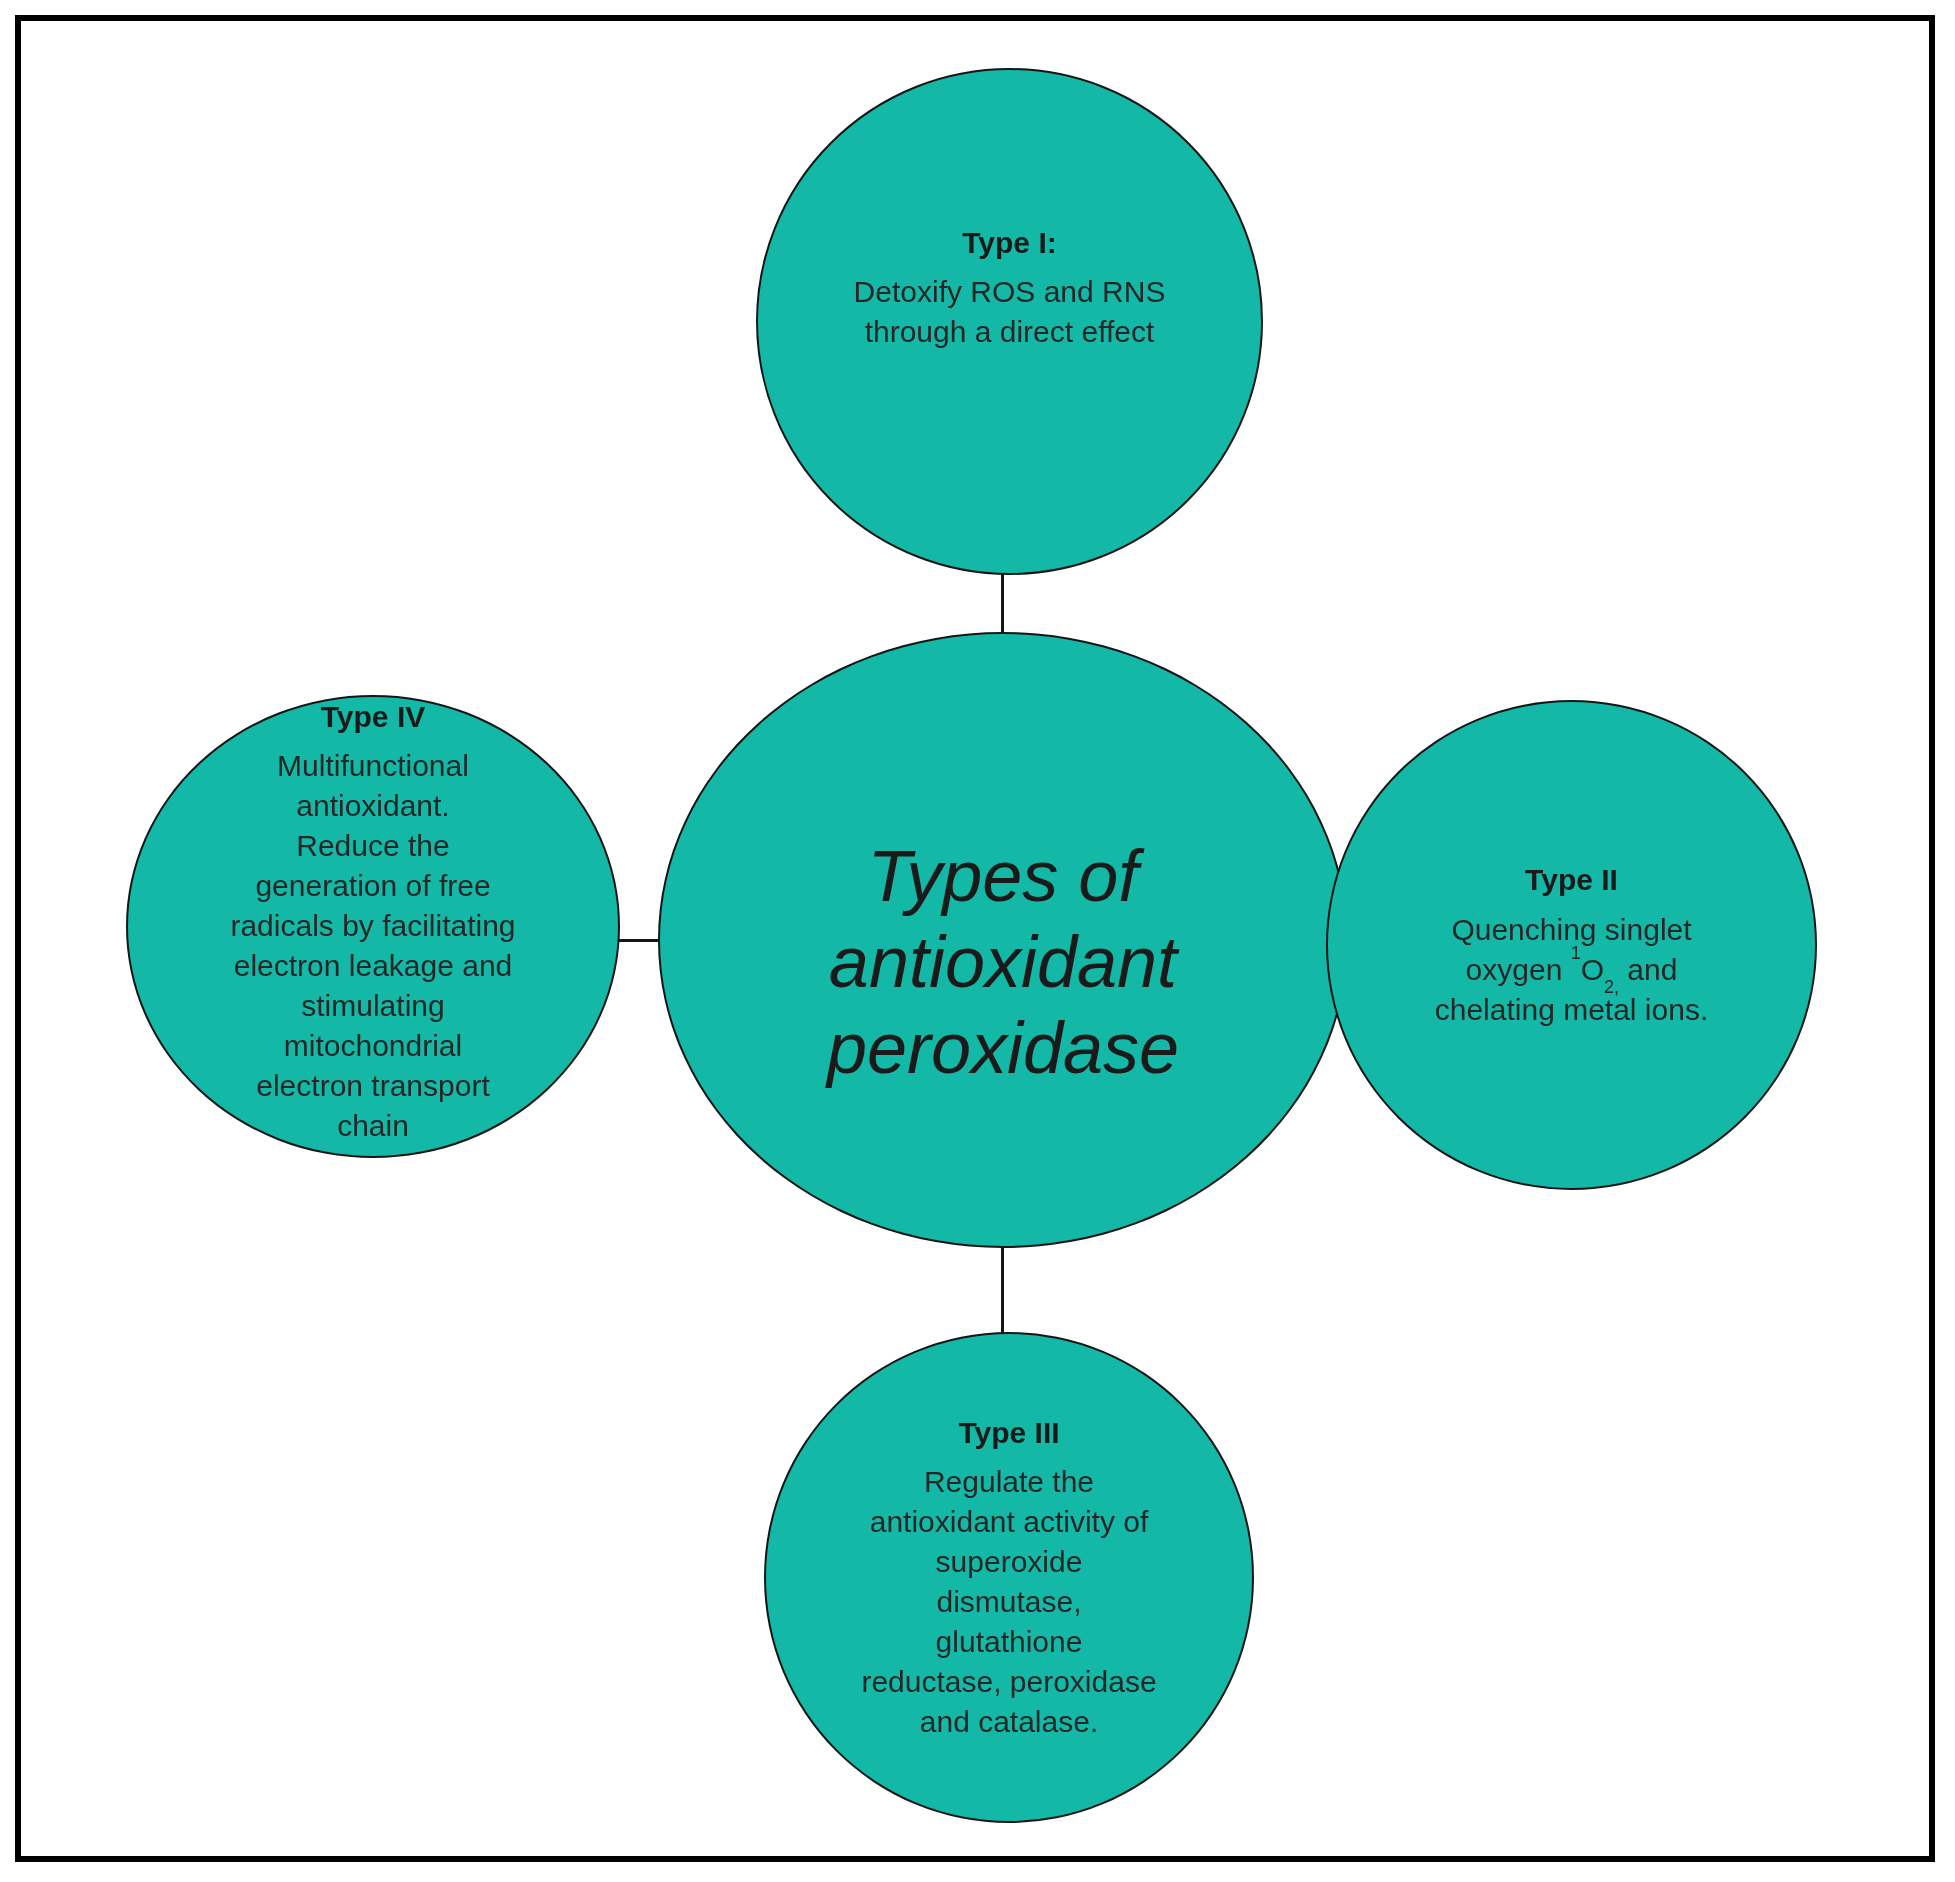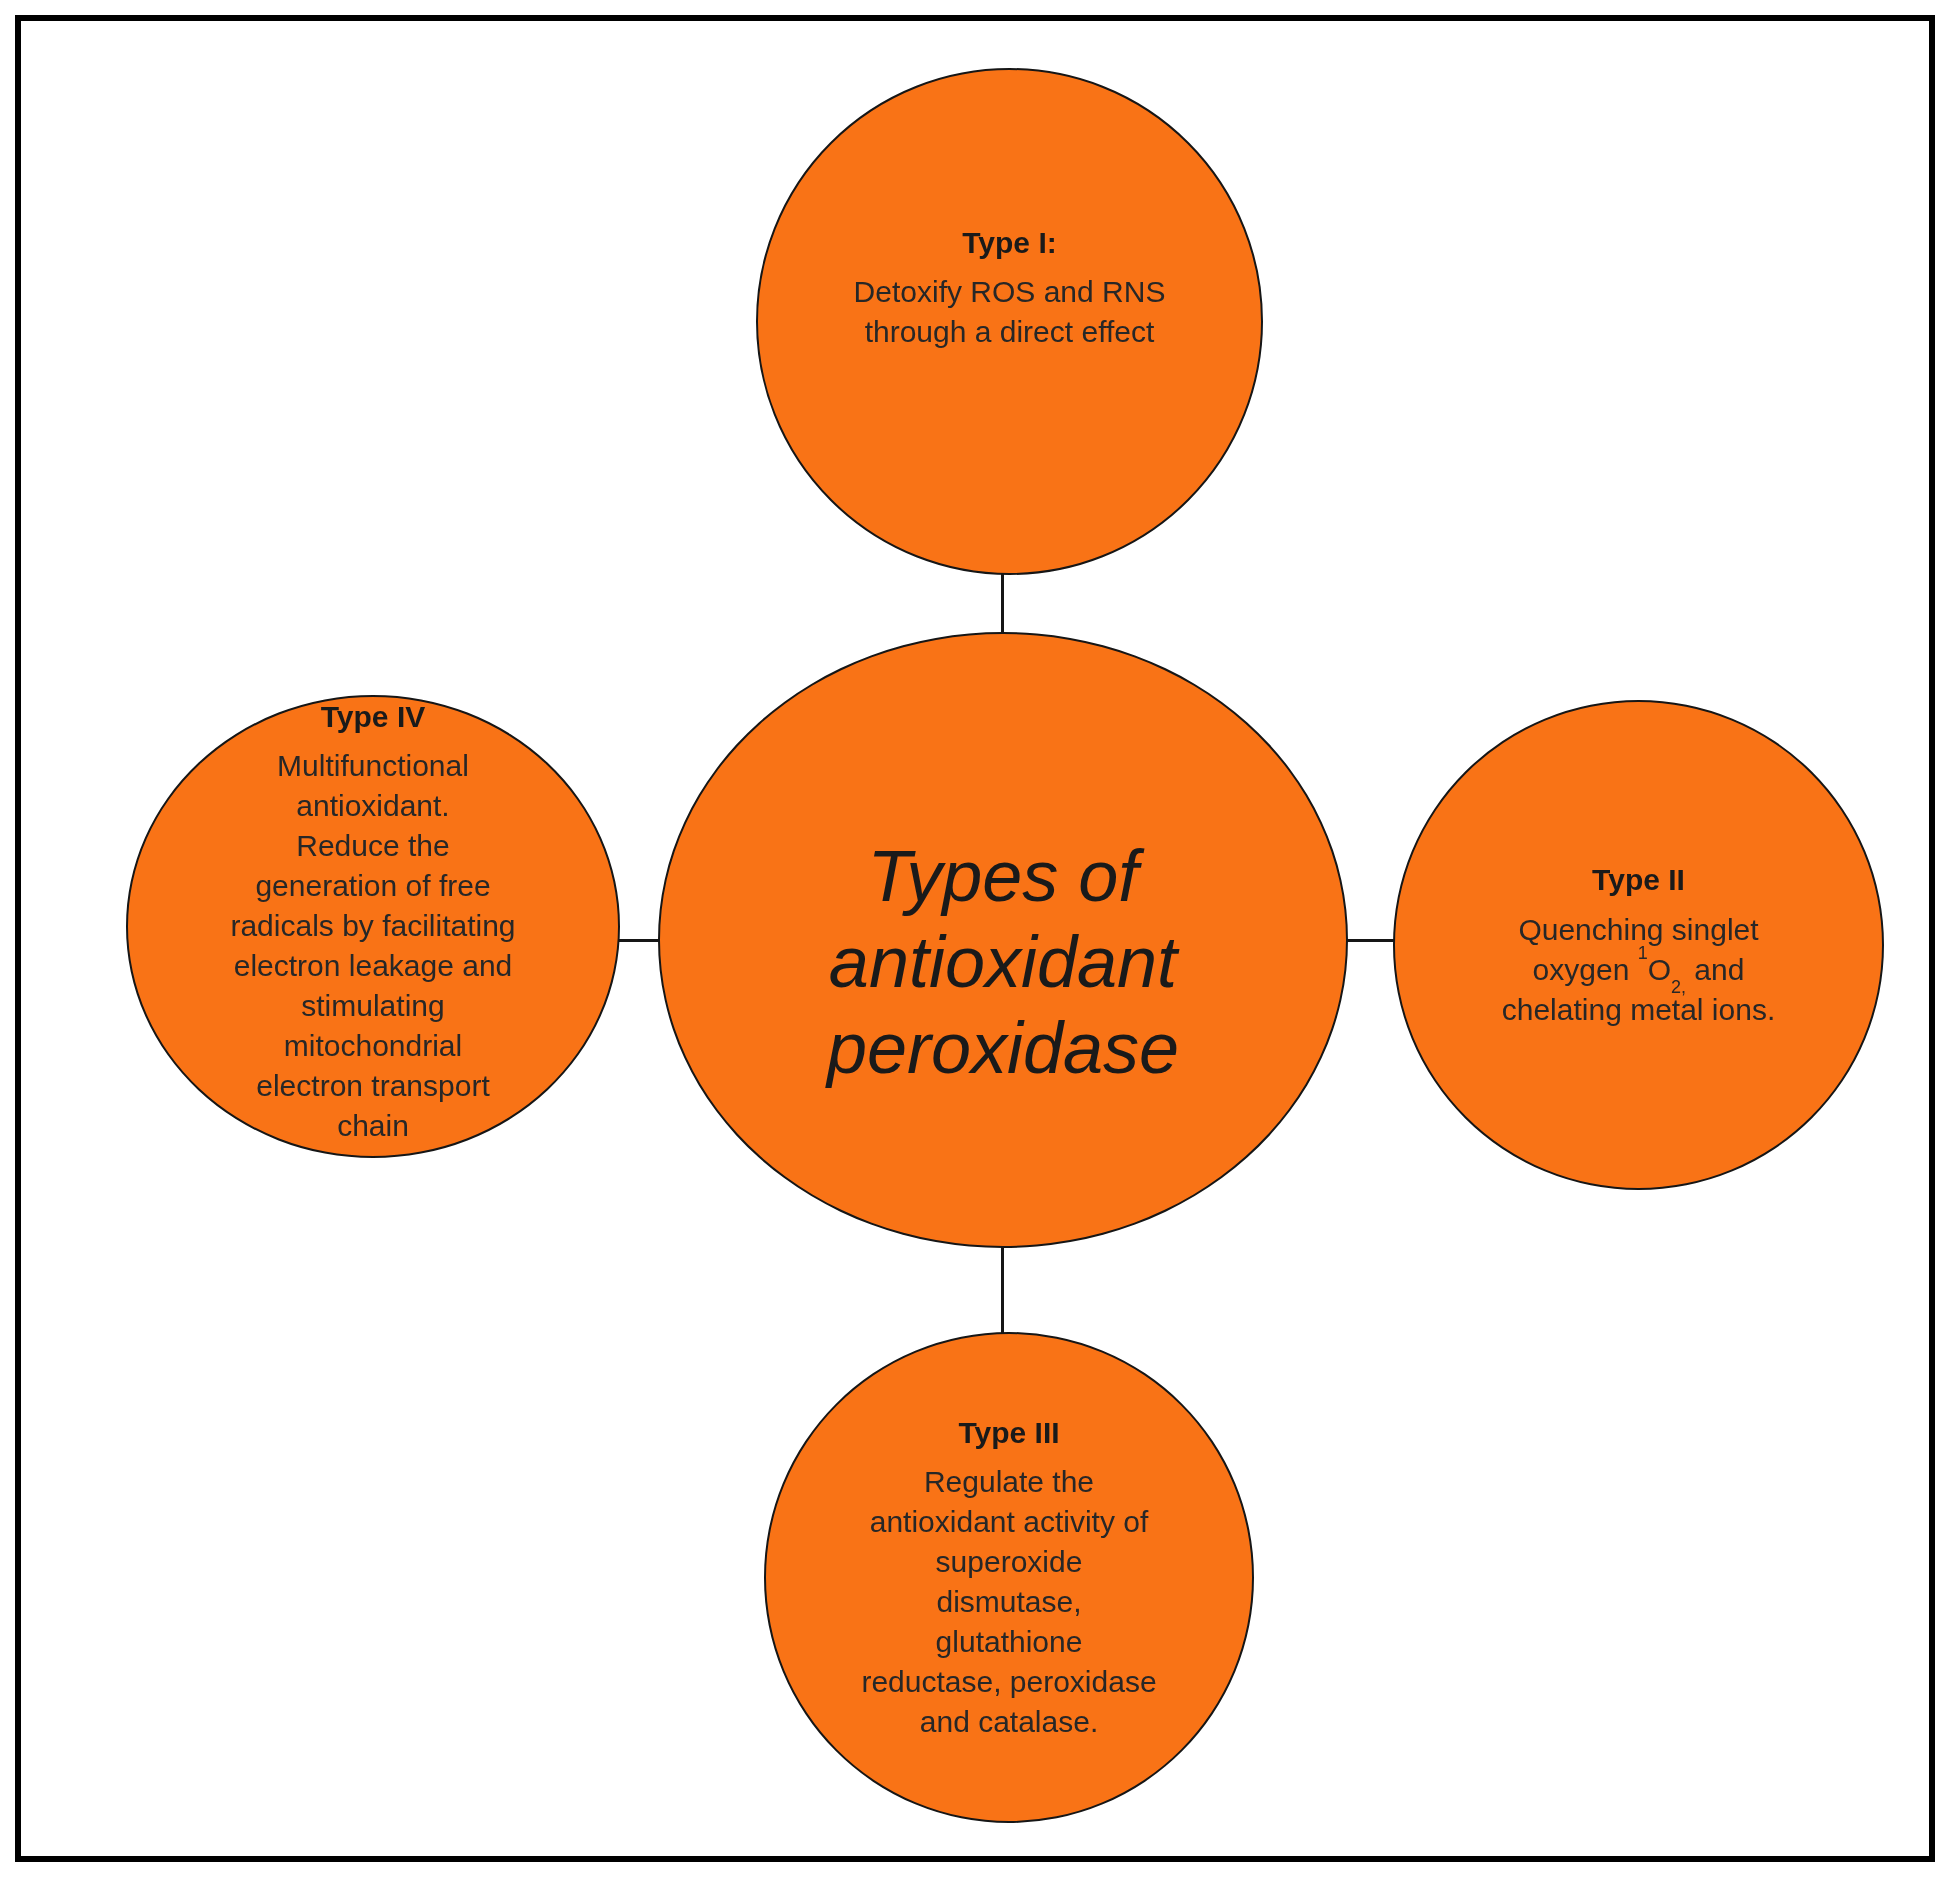--- a/index.html
+++ b/index.html
@@ -28,21 +28,21 @@
     position: absolute;
     background: #161616;
   }
   .conn-v { width: 2.6px; }
   .conn-h { height: 2.6px; }
   .shape {
     position: absolute;
     border: 2.6px solid #161616;
     border-radius: 50%;
     box-sizing: border-box;
-    background: #f97316;
+    background: #14b8a6;
     display: flex;
     align-items: center;
     justify-content: center;
     text-align: center;
   }
   .text-block {
     display: flex;
     flex-direction: column;
     align-items: center;
   }
@@ -63,21 +63,21 @@
   .center-line {
     font-size: 72px;
     line-height: 86px;
     color: #1a1a1a;
     white-space: nowrap;
     font-style: italic;
   }
   
   .circle-top    { left: 756px; top: 68px;  width: 507px;  height: 507px; }
   .ellipse-center{ left: 658px; top: 632px;  width: 690px; height: 616px; }
-  .circle-right  { left: 1393px; top: 700px; width: 491px;  height: 490px; }
+  .circle-right  { left: 1326px; top: 700px; width: 491px;  height: 490px; }
   .ellipse-left  { left: 126px;  top: 695px; width: 494px;  height: 463px; }
   .circle-bottom { left: 764px; top: 1332px; width: 490px;  height: 491px; }
   .offset-up   { transform: translateY(-34px); }
   .offset-down { transform: translateY(22.4px); }
   .offset-up-small { transform: translateY(-5.3px); }
   
   .conn-top    { left: 1001px; top: 571px;  height: 66px; }
   .conn-bottom { left: 1001px; top: 1244px; height: 92px; }
   .conn-left   { left: 616px;  top: 939px; width: 47px; }
   .conn-right  { left: 1344px; top: 939px; width: 53px; }

